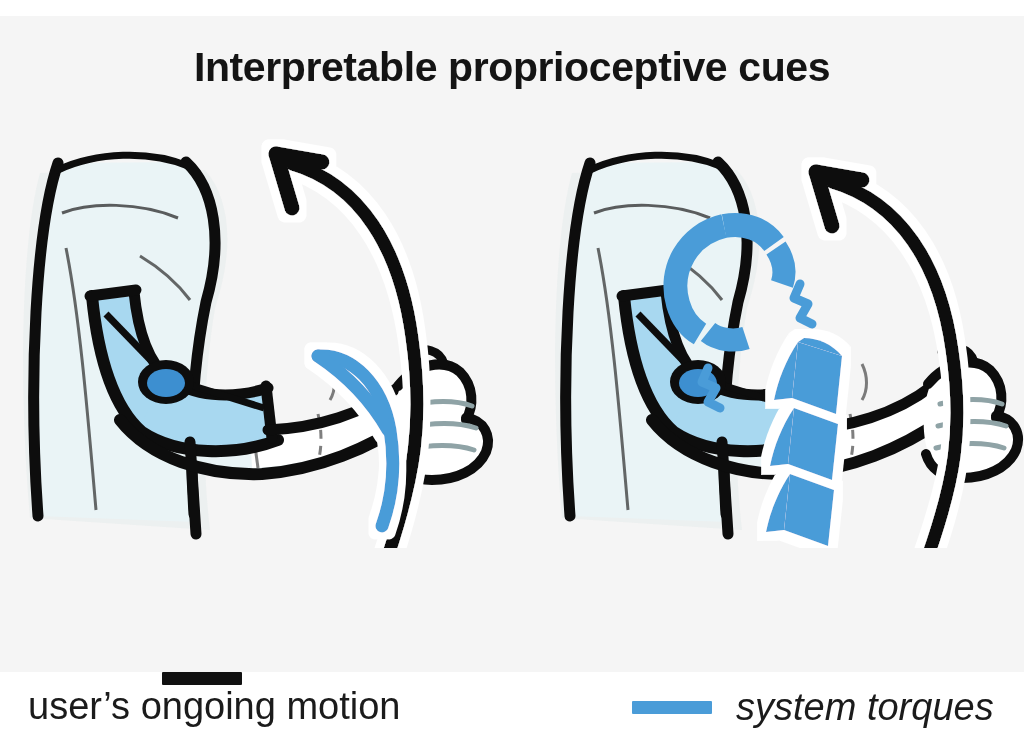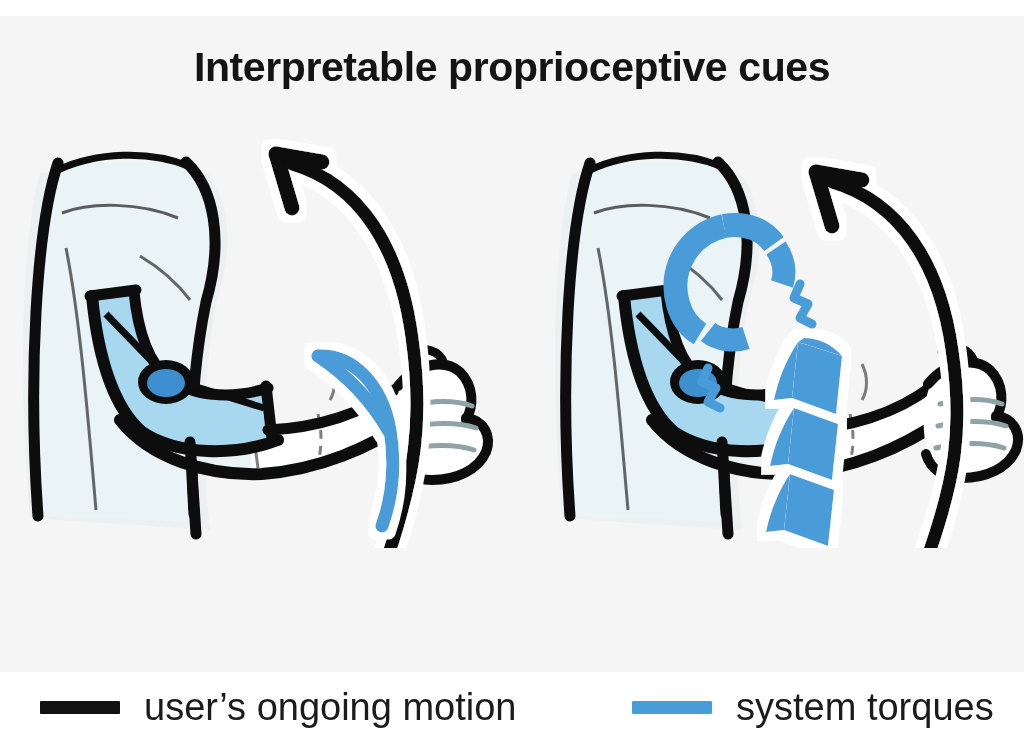--- a/index.html
+++ b/index.html
@@ -78,22 +78,22 @@
     height: 71px;
     background: #ffffff;
   }
   .legend-item {
     position: absolute;
     top: 0;
     height: 71px;
     display: flex;
     align-items: center;
   }
-  #legend-item-motion { left: 40px; }
-  #legend-item-torque { left: 632px; }
+  #legend-item-motion { left: 28px; flex-direction: column; }
+  #legend-item-torque { left: 632px; font-style: italic; }
   .swatch {
     width: 80px;
     height: 13px;
     border-radius: 1px;
     margin-right: 24px;
     flex: none;
   }
   .legend-label {
     font-size: 38px;
     color: #1b1b1b;

